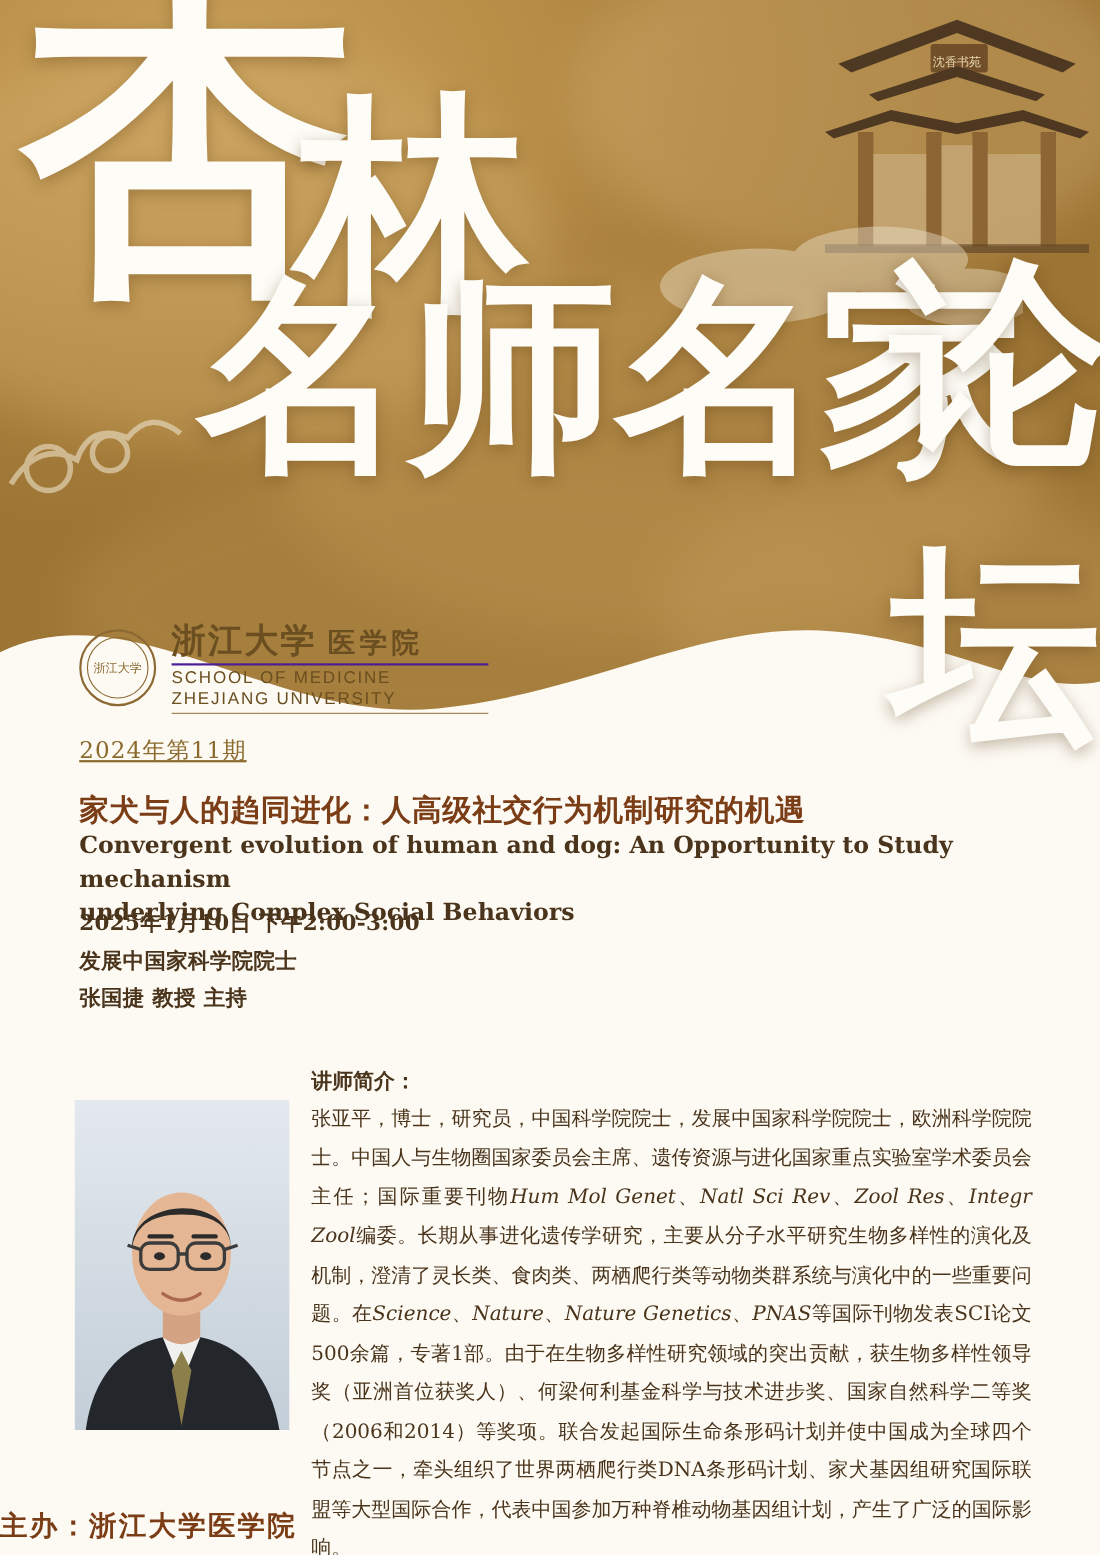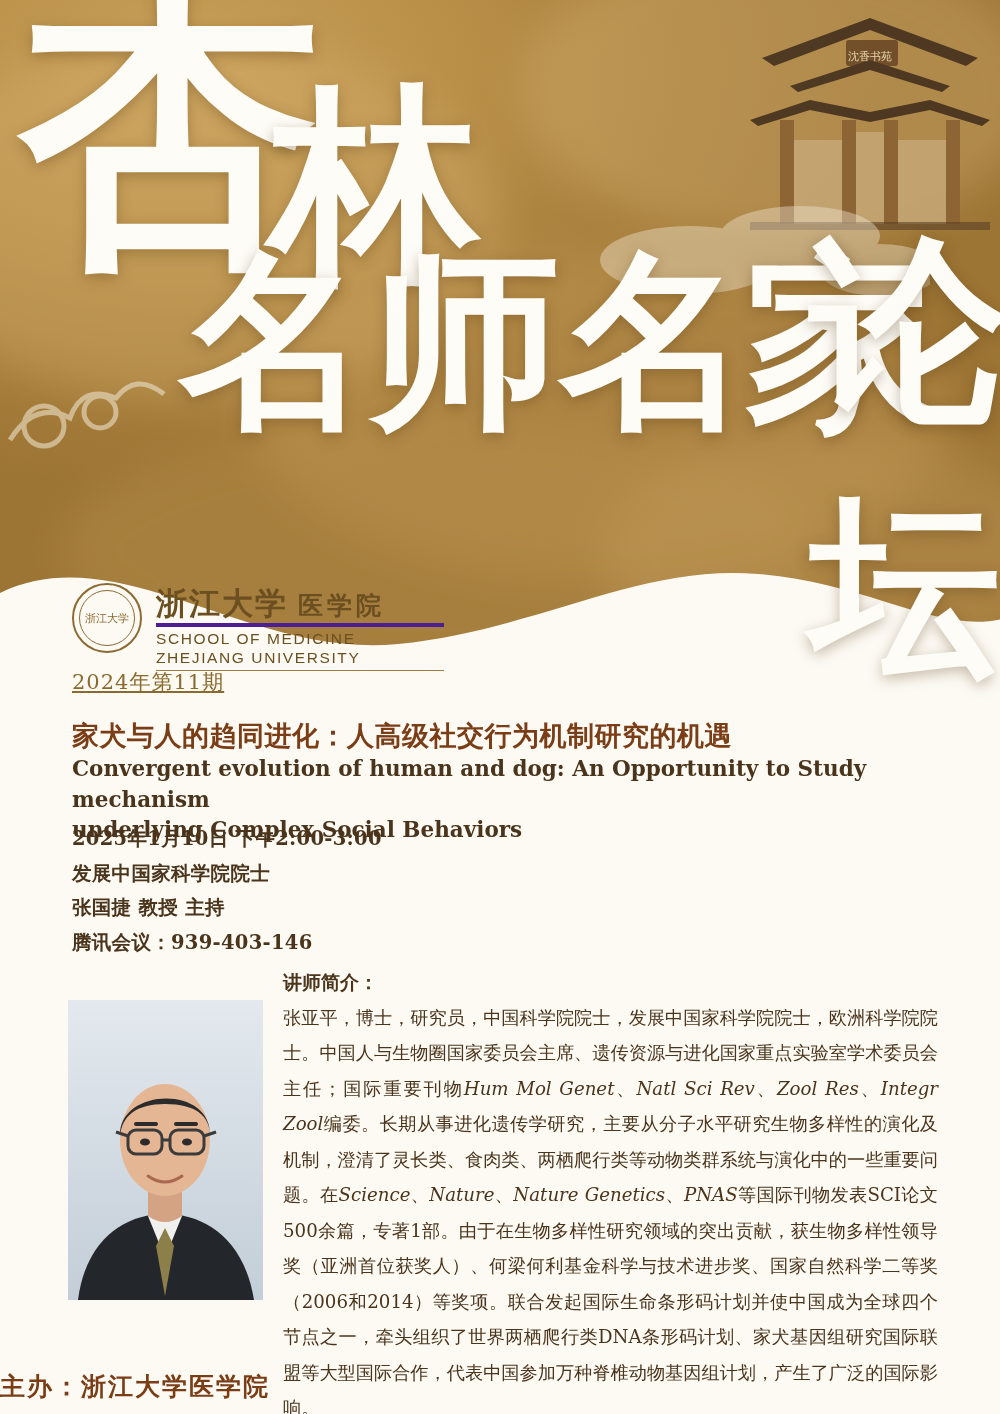--- a/index.html
+++ b/index.html
@@ -102,38 +102,38 @@
     position: relative;
     flex: none;
   }
   .logo-seal::after {
     content: "";
     position: absolute;
     left: 5px; top: 5px; right: 5px; bottom: 5px;
     border: 1px solid #8d6a33;
     border-radius: 50%;
   }
-  .logo-text { color: #6f5526; margin-top: 20px; }
+  .logo-text { color: #6f5526; }
   .logo-cn {
     font-family: "DejaVu Serif", "Liberation Serif", serif;
     font-size: 31px;
     font-weight: 700;
     letter-spacing: 2px;
     color: #6b4f20;
     line-height: 1.1;
     white-space: nowrap;
   }
   .logo-cn .dept { font-size: 25px; margin-left: 10px; letter-spacing: 4px; }
   .logo-en {
     margin-top: 3px;
     font-size: 15.5px;
     letter-spacing: 1.6px;
     color: #6b4f20;
     font-family: "Liberation Sans", sans-serif;
-    border-top: 4px solid #4c1d95;
+    border-top: 2px solid #4c1d95;
     border-bottom: 1px solid #9a7c44;
     padding: 2px 0 2px 0;
     width: 288px;
     line-height: 1.25;
   }
 
   
   .issue {
     position: absolute;
     left: 72px; top: 668px;
@@ -304,21 +304,20 @@
 
   <div class="talk-title-en">
     <div>Convergent evolution of human and dog: An Opportunity to Study mechanism</div>
     <div>underlying Complex Social Behaviors</div>
   </div>
 
   <div class="meta">
     <div>2025年1月10日 下午2:00-3:00</div>
     <div>发展中国家科学院院士</div>
     <div>张国捷 教授 主持</div>
-    <div>腾讯会议：939-403-146</div>
   </div>
 
   <div class="photo">
     <svg viewBox="0 0 195 300" width="195" height="300">
       <defs>
         <linearGradient id="bg" x1="0" y1="0" x2="0" y2="1">
           <stop offset="0%" stop-color="#e3e9ee"></stop>
           <stop offset="100%" stop-color="#c3ced8"></stop>
         </linearGradient>
       </defs>

